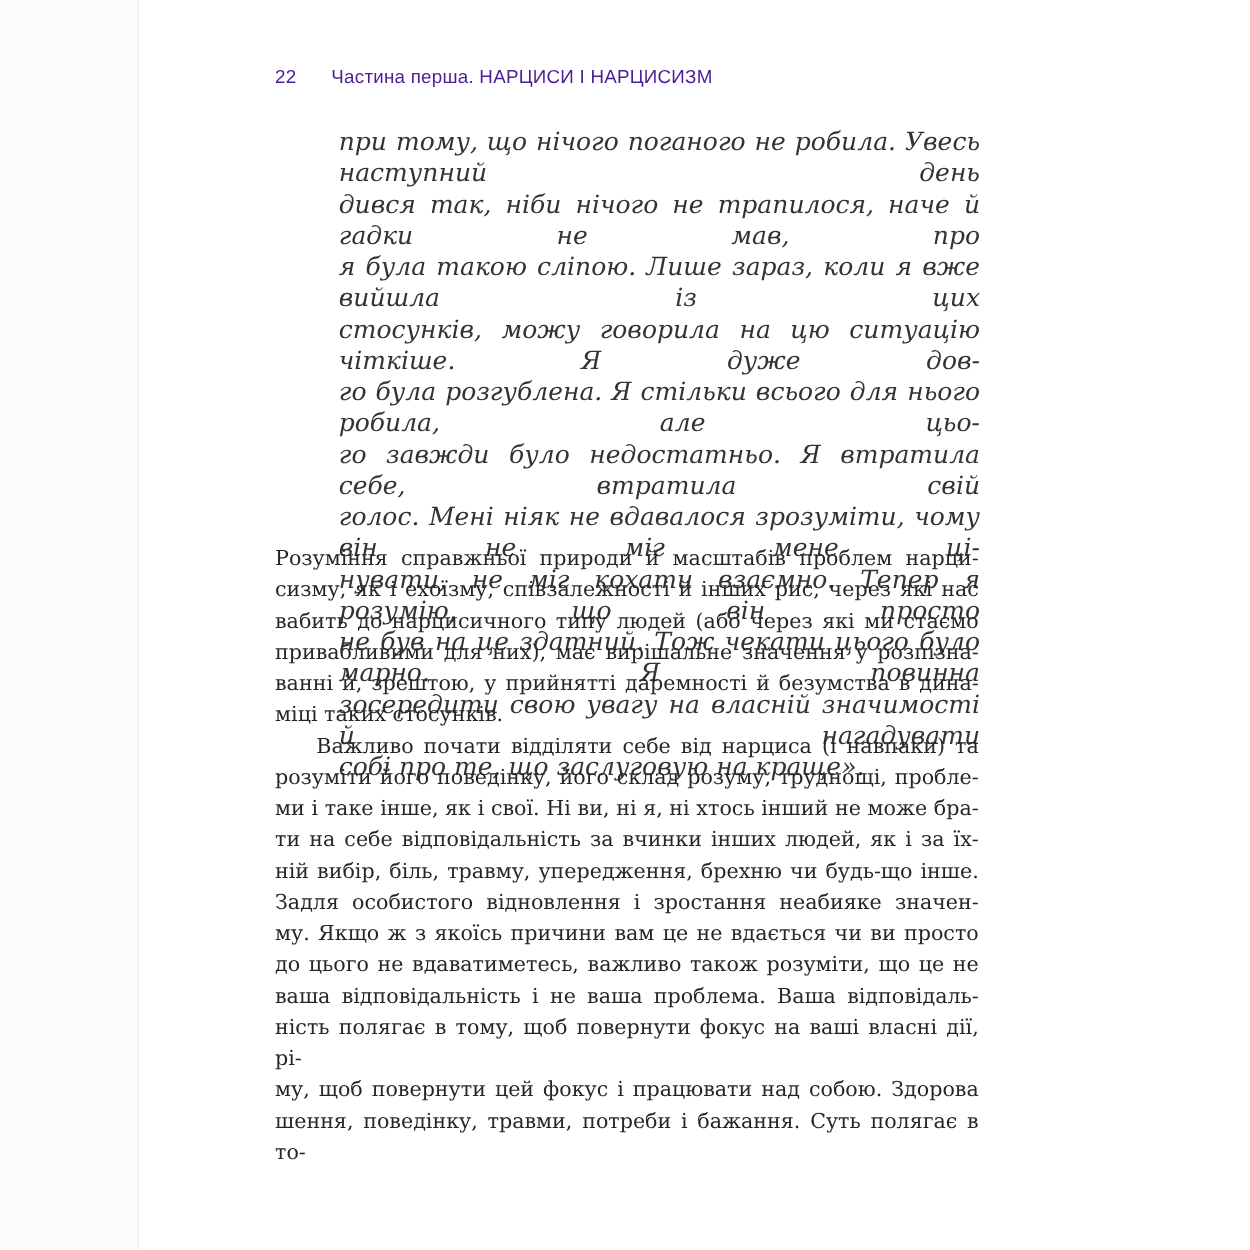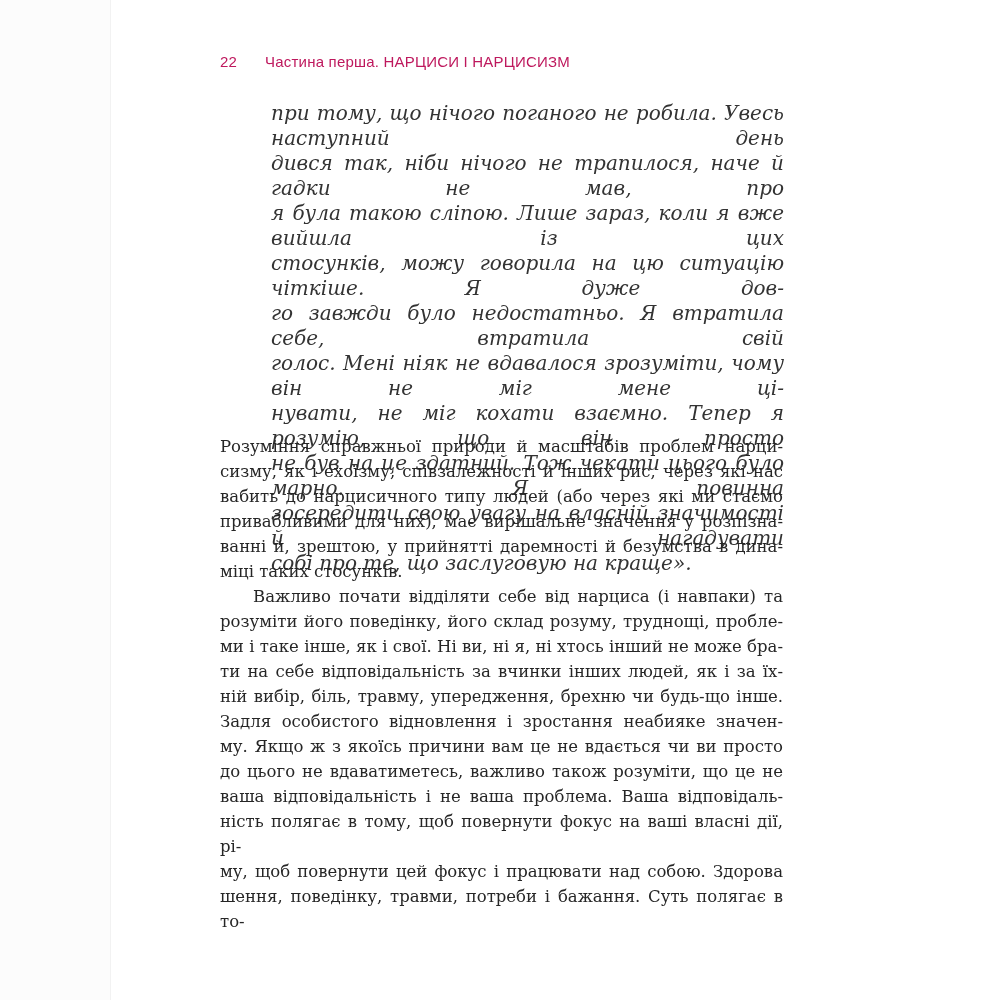--- a/index.html
+++ b/index.html
@@ -27,21 +27,21 @@
     height: 1000px;
     background: #fcfcfc;
     border-right: 1px solid #f2f2f2;
   }
   .page-header {
     position: absolute;
     left: 220px;
     top: 53px;
     font-family: "Liberation Sans", "DejaVu Sans", sans-serif;
     font-size: 15px;
-    color: #be185d;
+    color: #4c1d95;
     letter-spacing: 0.2px;
     white-space: nowrap;
   }
   .page-header .pagenum {
     display: inline-block;
     margin-right: 28px;
   }
   .quote-block {
     position: absolute;
     left: 271px;
@@ -85,20 +85,21 @@
 
   <div class="page-header">
     <span class="pagenum">22</span><span>Частина перша. НАРЦИСИ І НАРЦИСИЗМ</span>
   </div>
 
   <div class="quote-block">
       <div class="tline">при тому, що нічого поганого не робила. Увесь наступний день</div>
       <div class="tline">дився так, ніби нічого не трапилося, наче й гадки не мав, про</div>
       <div class="tline">я була такою сліпою. Лише зараз, коли я вже вийшла із цих</div>
       <div class="tline">стосунків, можу говорила на цю ситуацію чіткіше. Я дуже дов-</div>
+      <div class="tline">го була розгублена. Я стільки всього для нього робила, але цьо-</div>
       <div class="tline">го завжди було недостатньо. Я втратила себе, втратила свій</div>
       <div class="tline">голос. Мені ніяк не вдавалося зрозуміти, чому він не міг мене ці-</div>
       <div class="tline">нувати, не міг кохати взаємно. Тепер я розумію, що він просто</div>
       <div class="tline">не був на це здатний. Тож чекати цього було марно. Я повинна</div>
       <div class="tline">зосередити свою увагу на власній значимості й нагадувати</div>
       <div class="tline tlast">собі про те, що заслуговую на краще».</div>
     </div>
 
   <div class="body-text">
       <div class="para">

